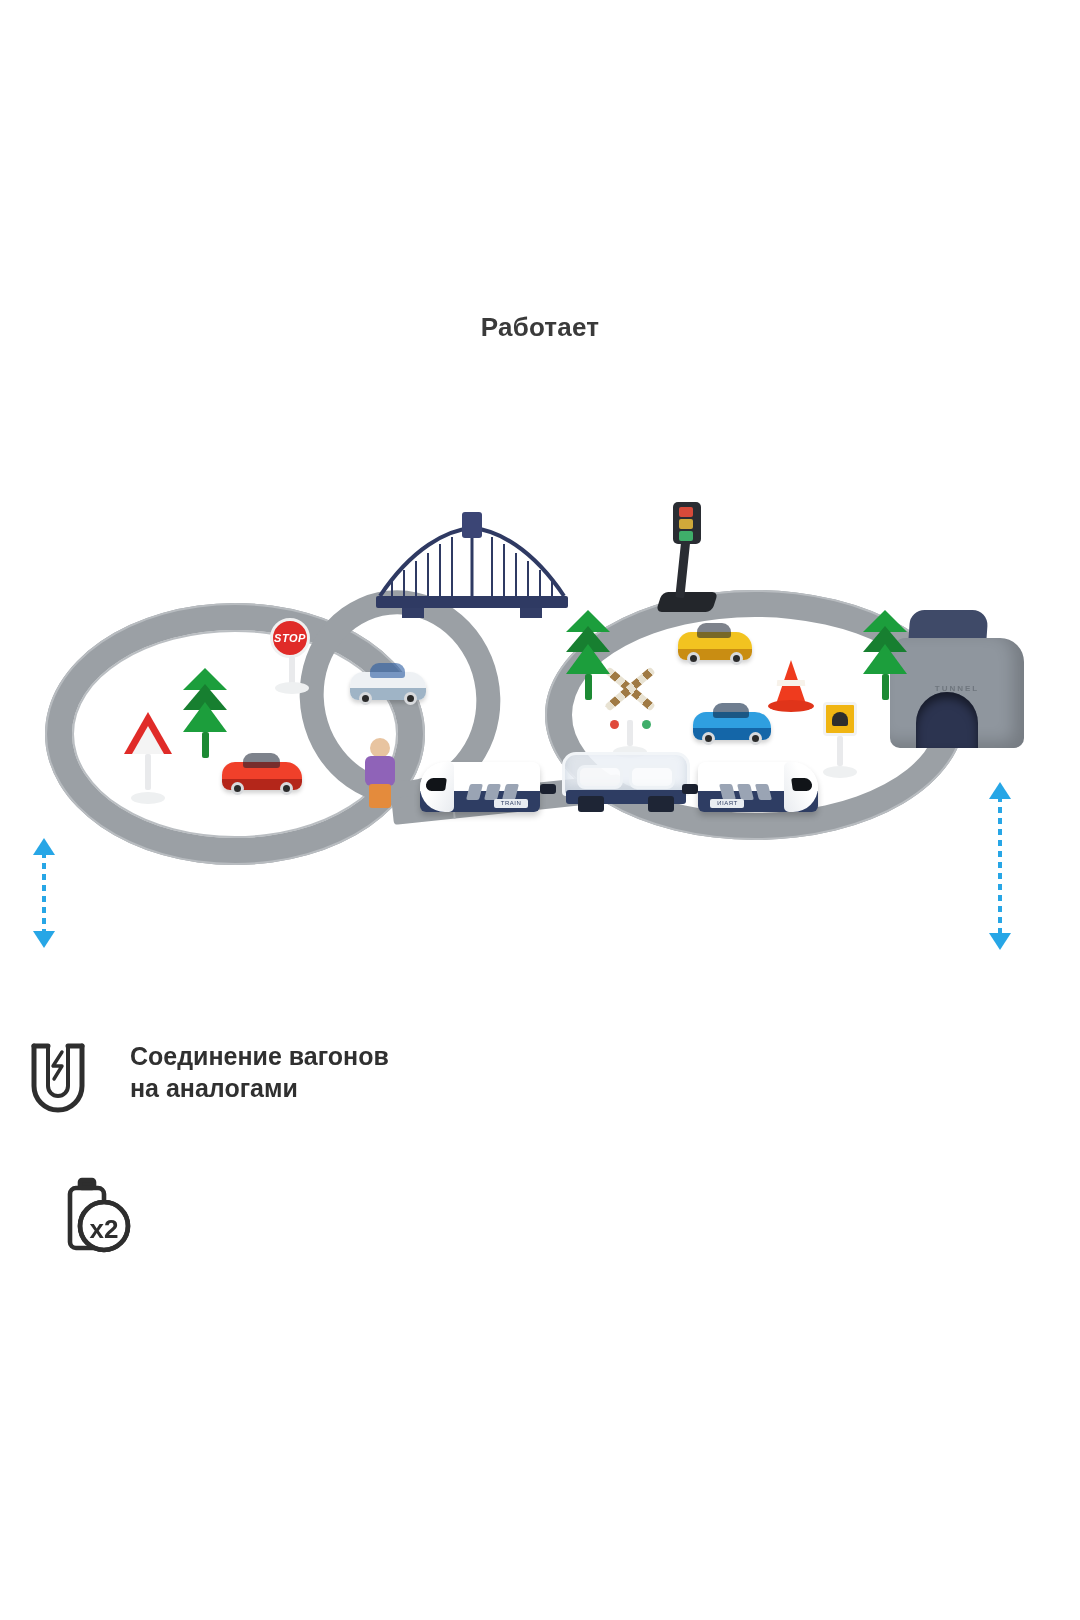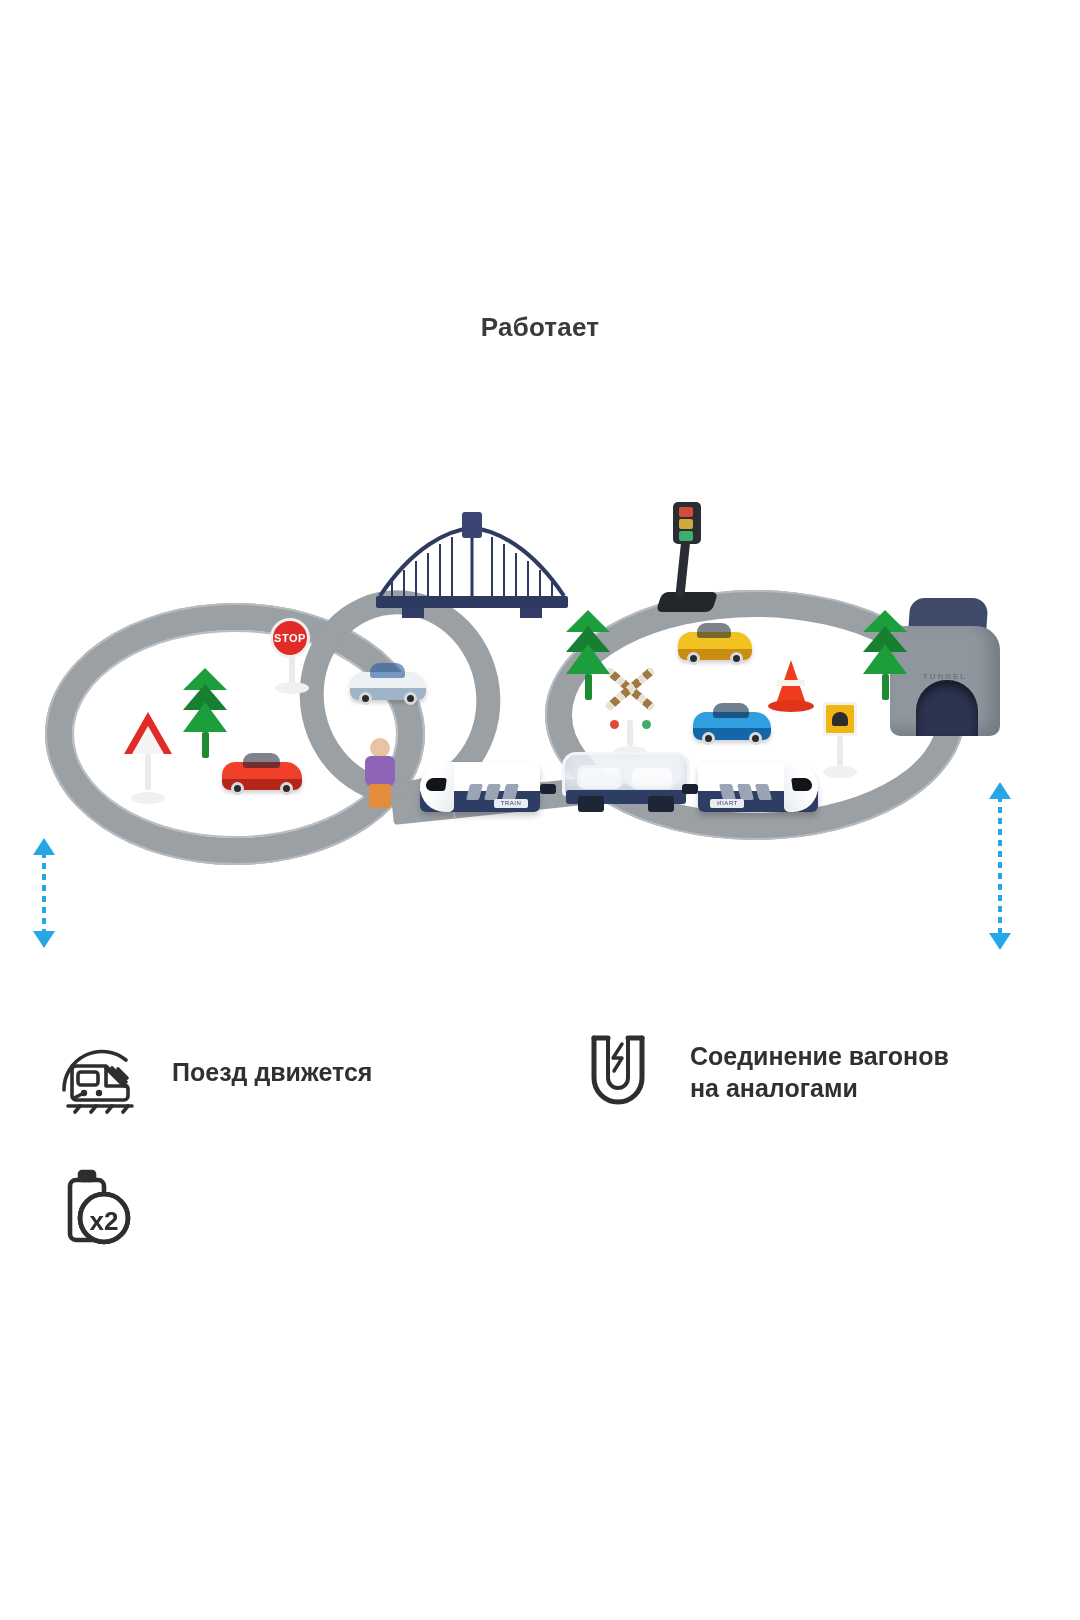--- a/index.html
+++ b/index.html
@@ -62,21 +62,21 @@
     position: absolute; left: 392px; top: 296px; width: 230px; height: 27px;
     background: #9ba0a5; border-radius: 4px; transform: rotate(-6deg);
   }
   .rail-seam { position:absolute; top:0; bottom:0; width:2px; background:#b6babe; }
 
   
   .bridge { position: absolute; left: 372px; top: 18px; width: 200px; height: 108px; }
   .bridge svg { display:block; }
 
   
-  .tunnel { position: absolute; left: 890px; top: 136px; width: 110px; height: 110px; }
+  .tunnel { position: absolute; left: 890px; top: 148px; width: 134px; height: 110px; }
   .tunnel-body {
     position:absolute; inset:0; background:#8f969e;
     border-radius: 16px 24px 10px 10px;
     box-shadow: inset -10px -6px 16px rgba(0,0,0,.18);
   }
   .tunnel-top {
     position:absolute; left:18px; top:-28px; width:78px; height:72px;
     background:#3f4a68; border-radius: 14px 16px 4px 4px;
     transform: skewX(-4deg);
   }
@@ -94,21 +94,21 @@
   .traffic-light { position:absolute; left:655px; top:12px; width:60px; height:110px; }
   .tl-base { position:absolute; left:4px; bottom:0; width:56px; height:20px;
              background:#23262b; border-radius:6px; transform: skewX(-18deg); }
   .tl-pole { position:absolute; left:24px; bottom:14px; width:9px; height:72px;
              background:#2a2d33; transform: rotate(6deg); border-radius:2px; }
   .tl-head { position:absolute; left:18px; top:0; width:28px; height:42px;
              background:#2a2d33; border-radius:5px; }
   .tl-lamp { position:absolute; left:6px; width:14px; height:10px; border-radius:2px; }
 
   
-  .acc { position: absolute; }
+  .acc { position: absolute; font-style: italic; }
   .sign-post { position:absolute; left:50%; transform:translateX(-50%); bottom:0;
                width:6px; background:#e9eaec; border-radius:2px; }
   .sign-base { position:absolute; left:50%; transform:translateX(-50%); bottom:-4px;
                width:34px; height:12px; background:#eef0f1; border-radius:50%; }
 
   .stop-sign-face {
     width:40px; height:40px; border-radius:50%; background:#e02b28;
     border:3px solid #f0f0f0; color:#fff; font-size:11px; font-weight:bold;
     display:flex; align-items:center; justify-content:center; letter-spacing:.5px;
   }
@@ -214,21 +214,21 @@
 
   
   .features { position:absolute; left:0; top:1022px; width:1080px; }
   .feature-row { display:flex; }
   .feature {
     display:flex; align-items:center; gap:22px;
   }
   .f-col-left { width: 560px; padding-left: 50px; }
   .f-col-right { width: 520px; padding-left: 8px; }
   .f-icon { width:100px; height:100px; flex:0 0 100px;
-            display:flex; align-items:flex-start; justify-content:center; color:#333; }
+            display:flex; align-items:flex-end; justify-content:center; color:#333; }
   .f-text { color:#303030; font-size:25px; font-weight:bold; line-height:1.28; }
   .row2 { margin-top: 38px; }
 </style>
 </head>
 <body>
 
 <div class="page">
 
   <div class="badges">
     <div class="badge">
@@ -423,39 +423,20 @@
     <div class="head-up"></div>
     <div class="shaft"></div>
     <div class="head-down"></div>
   </div>
 
 
   <div class="features">
 
     <div class="feature-row">
 
-      <div class="feature f-col-left">
-        <div class="f-icon">
-          <svg width="96" height="96" viewBox="0 0 96 96" fill="none" stroke="#2e2e2e" stroke-width="3.6" stroke-linecap="round" stroke-linejoin="round">
-            <path d="M12 68 A38 38 0 0 1 74 38"></path>
-            <path d="M22 76 l10 -5"></path>
-            <path d="M20 44 h34 l22 22 v8 a4 4 0 0 1 -4 4 H24 a4 4 0 0 1 -4 -4 V48 a4 4 0 0 1 4 -4 z"></path>
-            <rect x="26" y="50" width="20" height="13" rx="3"></rect>
-            <path d="M54 46 l18 18 M60 46 l14 14 M66 47 l9 9"></path>
-            <path d="M54 46 v18 h21"></path>
-            <circle cx="32" cy="71" r="3.2" fill="#2e2e2e" stroke="none"></circle>
-            <circle cx="47" cy="71" r="3.2" fill="#2e2e2e" stroke="none"></circle>
-            <path d="M16 84 h64"></path>
-            <path d="M28 84 l-5 6 M44 84 l-5 6 M60 84 l-5 6 M76 84 l-5 6"></path>
-          </svg>
-        </div>
-        <div class="f-text">
-          <div>Поезд движется</div>
-        </div>
-      </div>
 
       <div class="feature f-col-right">
         <div class="f-icon">
           <svg width="92" height="92" viewBox="0 0 92 92" fill="none" stroke="#2e2e2e" stroke-width="5" stroke-linecap="round" stroke-linejoin="round">
             <path d="M22 16 v40 a24 24 0 0 0 48 0 V16"></path>
             <path d="M22 16 h14 M56 16 h14"></path>
             <path d="M36 16 v40 a10 10 0 0 0 20 0 V16" stroke-width="4"></path>
             <path d="M50 22 l-9 14 h9 l-8 13" stroke-width="3.4"></path>
           </svg>
         </div>

